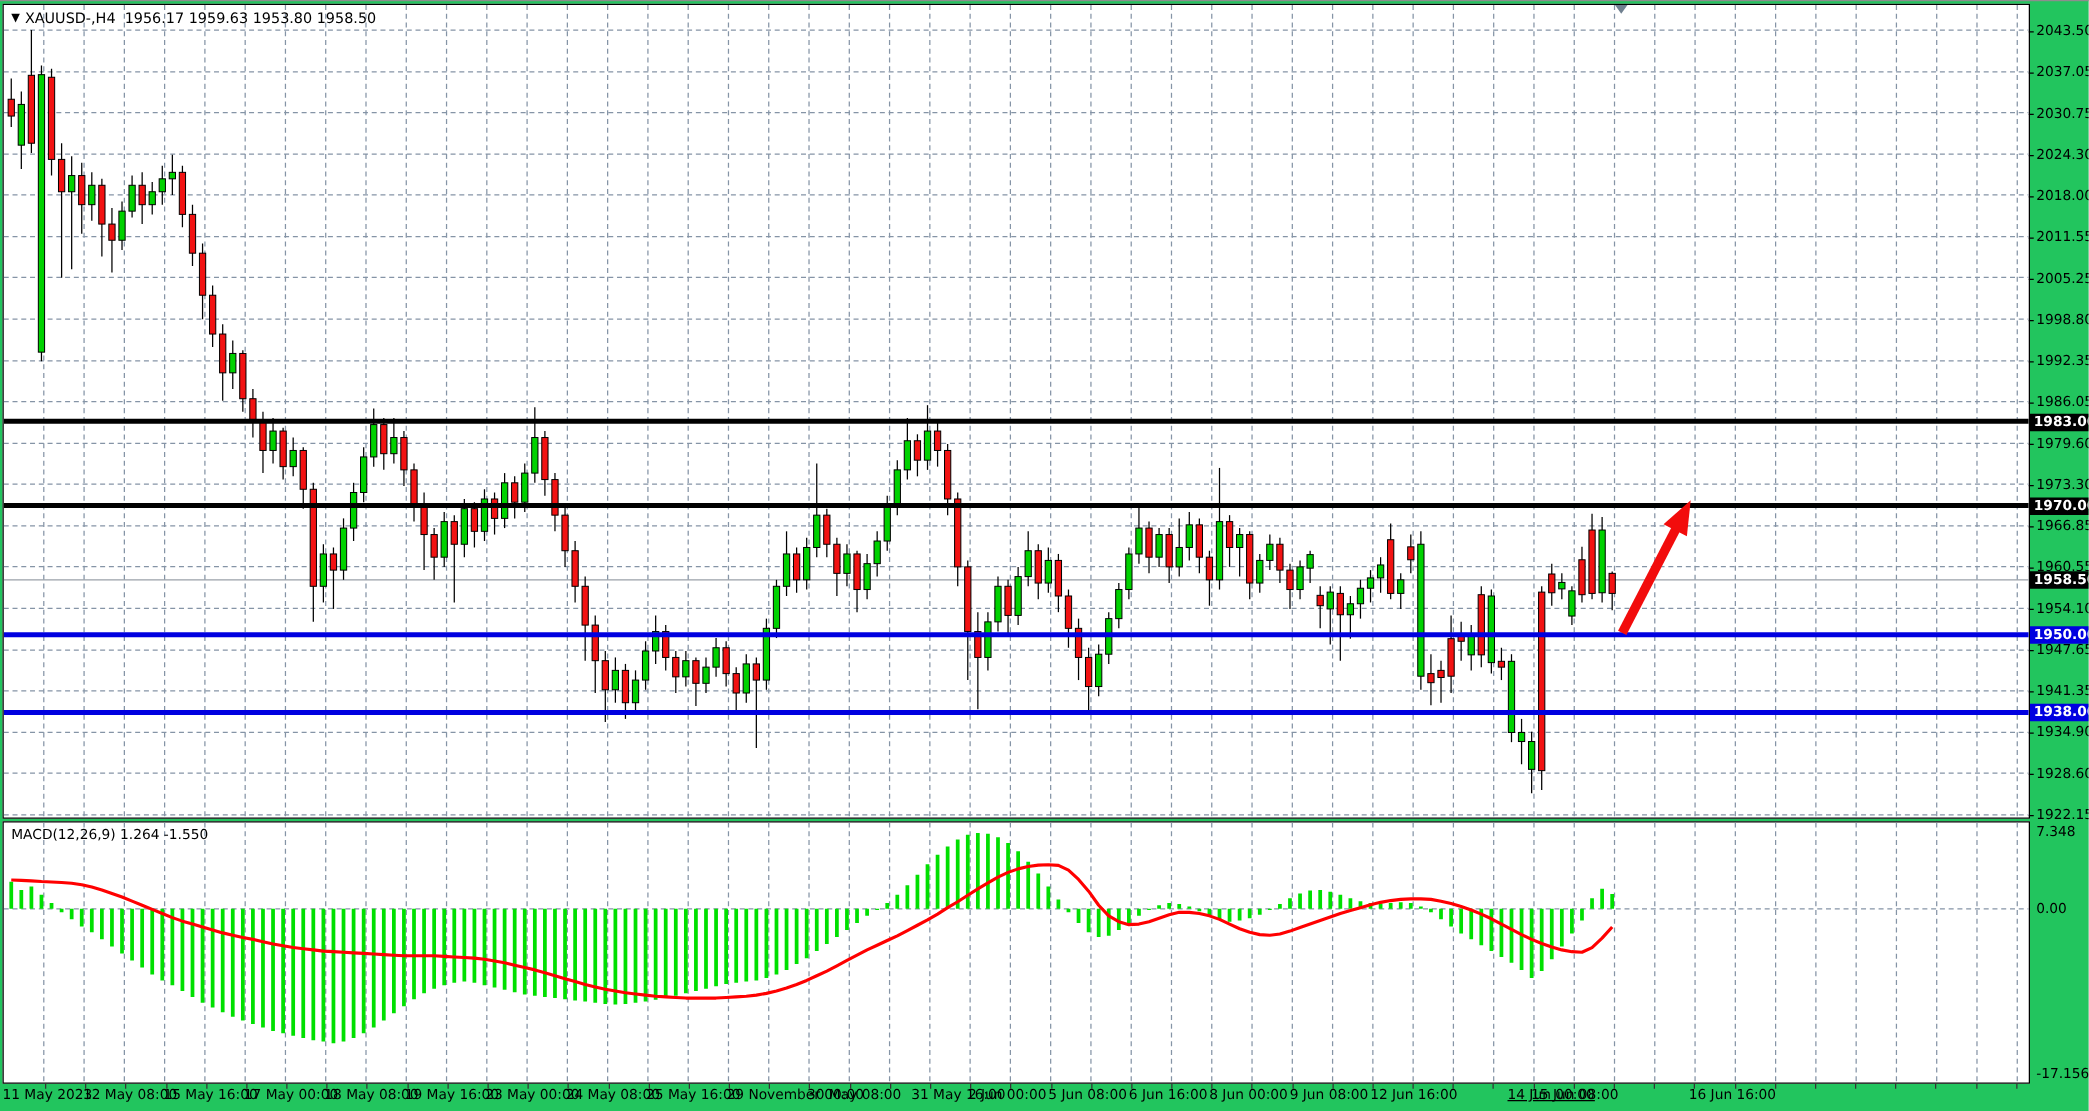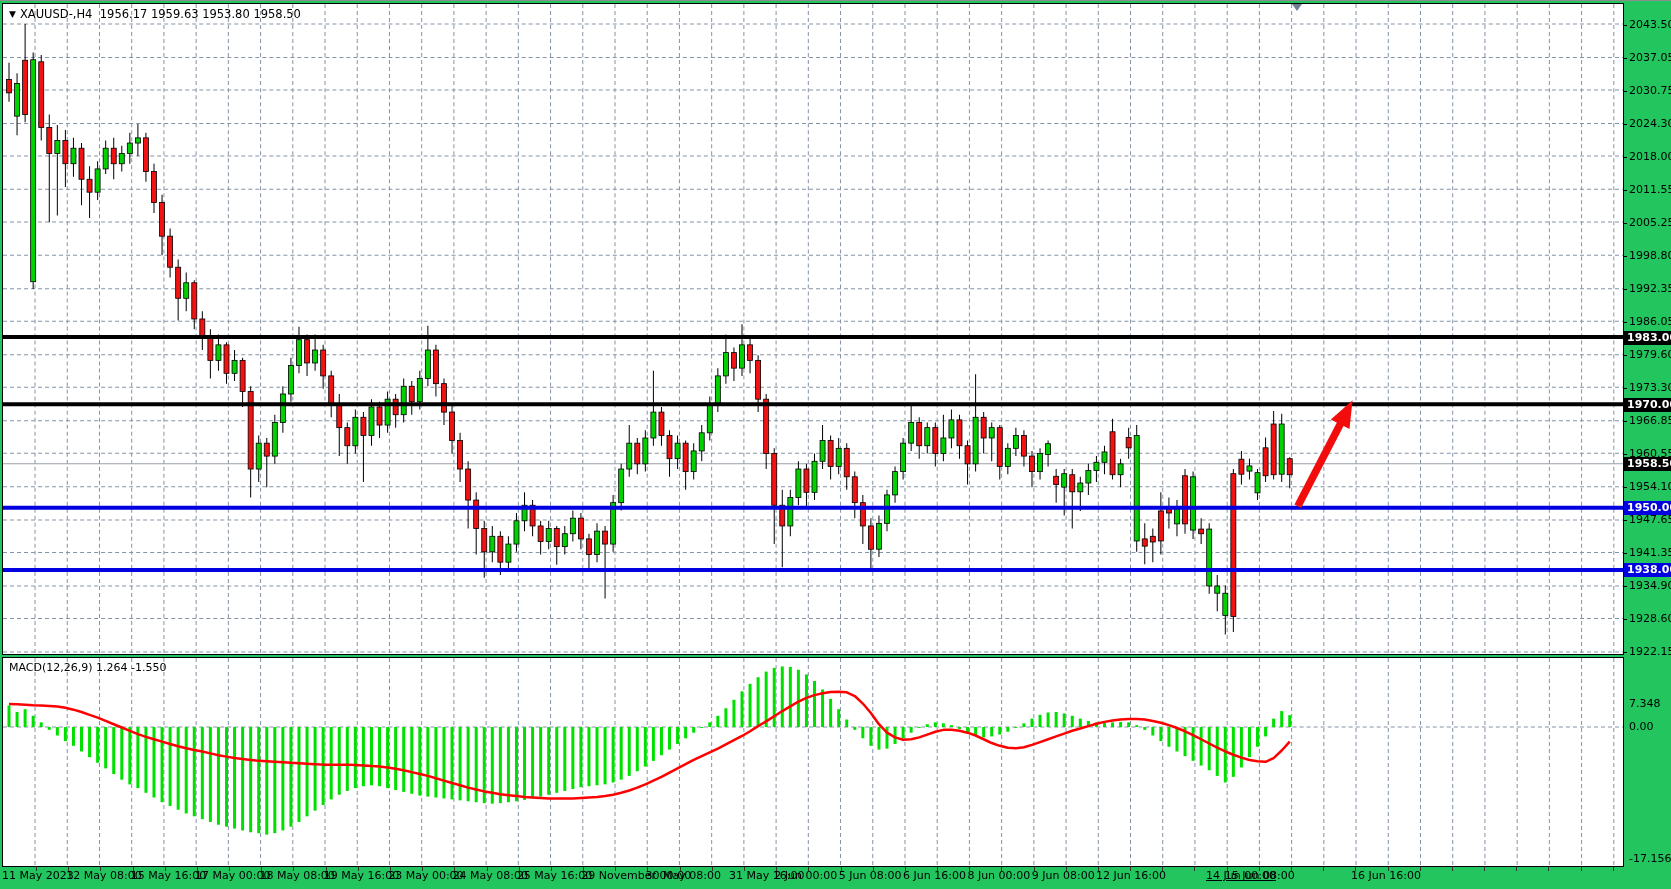--- a/index.html
+++ b/index.html
@@ -691,21 +691,21 @@
       <div class="axis-tick" style="top: 617.631px;"></div>
       <div class="axis-label" style="top: 643.955px;">1922.15</div>
       <div class="axis-tick" style="top: 650.955px;"></div>
       <div class="badge" style="top: 329.573px; background: rgb(0, 0, 0);">1983.00</div>
       <div class="badge" style="top: 396.738px; background: rgb(0, 0, 0);">1970.00</div>
       <div class="badge" style="top: 456.152px; background: rgb(0, 0, 0);">1958.50</div>
       <div class="badge" style="top: 500.068px; background: rgb(0, 0, 224);">1950.00</div>
       <div class="badge" style="top: 562.066px; background: rgb(0, 0, 224);">1938.00</div>
     </div>
   <div id="macd-axis">
-      <div class="axis-label" style="top: 696px;">7.348</div>
+      <div class="axis-label" style="top: 658px;">7.348</div>
       <div class="axis-label" style="top: 719.042px;">0.00</div>
       <div class="axis-label" style="top: 851px;">-17.156</div>
     </div>
   <div id="time-axis">
       <div class="time-label" style="left: 2px;">11 May 2023</div>
       <div class="time-label" style="left: 66.36px;">12 May 08:00</div>
       <div class="time-label" style="left: 130.72px;">15 May 16:00</div>
       <div class="time-label" style="left: 195.08px;">17 May 00:00</div>
       <div class="time-label" style="left: 259.44px;">18 May 08:00</div>
       <div class="time-label" style="left: 323.8px;">19 May 16:00</div>

